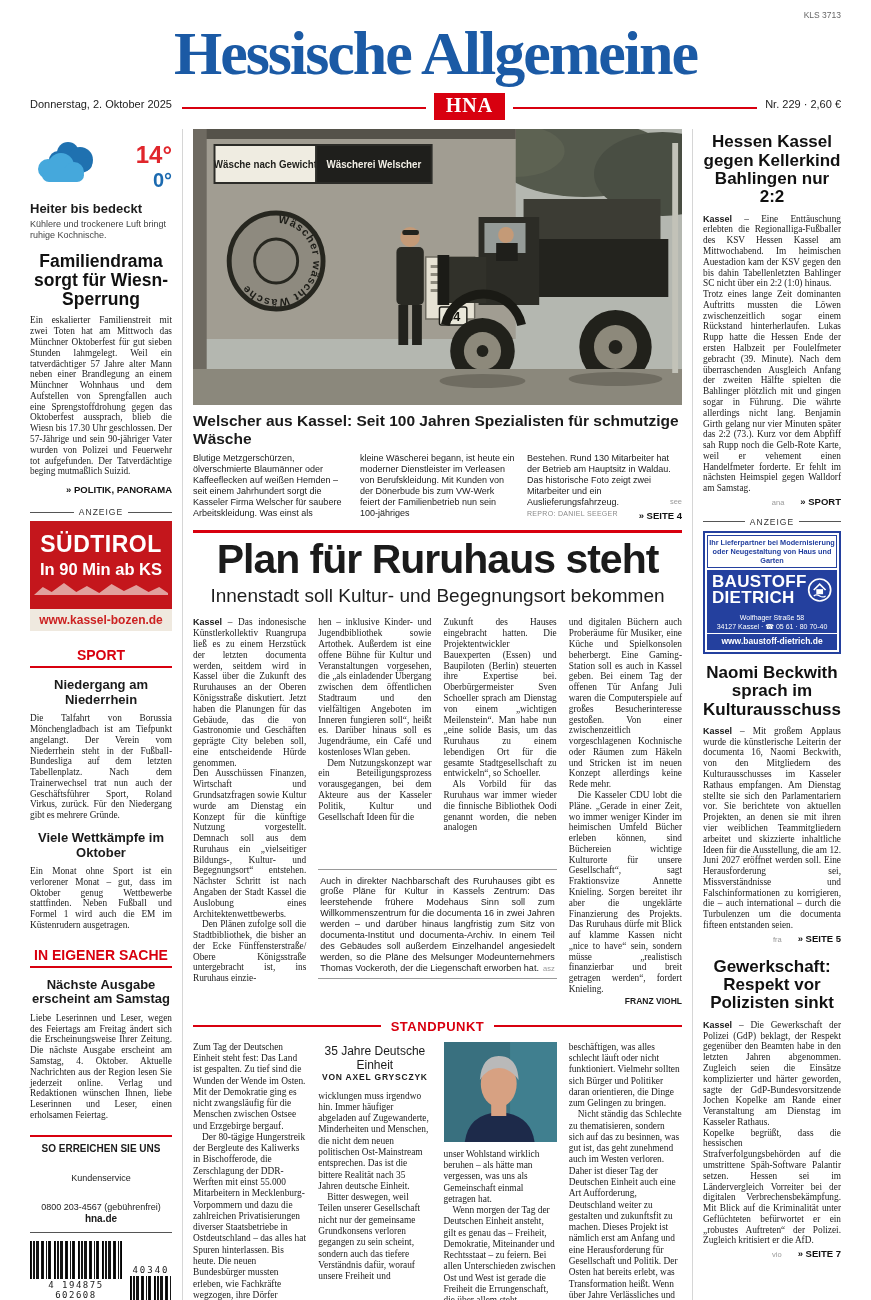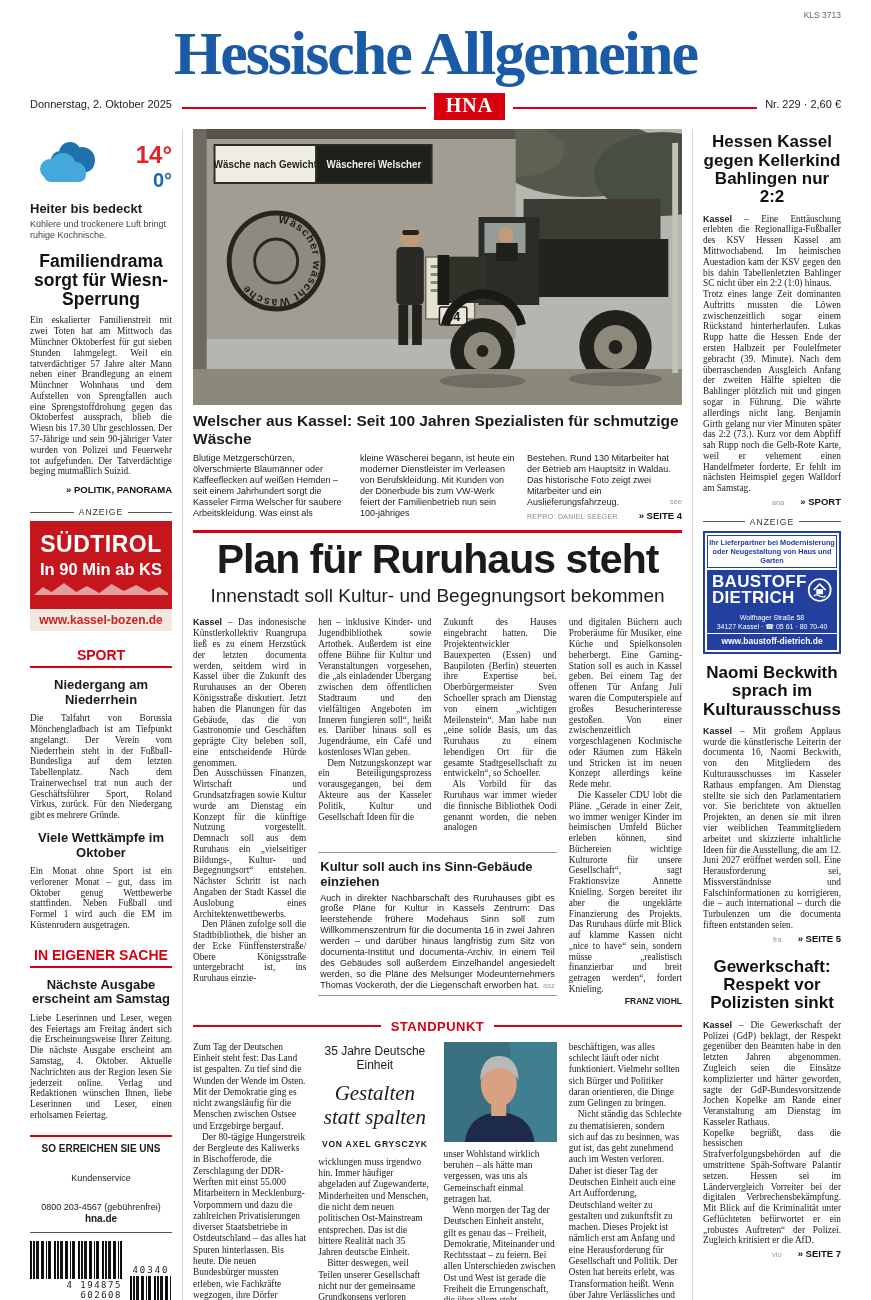--- a/index.html
+++ b/index.html
@@ -48,21 +48,21 @@
     text-align:center;margin:10px 0 7px 0;color:#111;
   }
   .ref{font-family:"Liberation Sans",sans-serif;font-weight:bold;font-size:9.5px;color:#111;}
   .sig{font-family:"Liberation Sans",sans-serif;font-size:7.5px;color:#999;}
   .sigrow{display:flex;justify-content:flex-end;align-items:baseline;gap:16px;margin-top:2px;}
   .anzeige{display:flex;align-items:center;margin:10px 0 4px 0;}
   .anzeige span{font-family:"Liberation Sans",sans-serif;font-size:8.5px;letter-spacing:1px;color:#333;padding:0 5px;}
   .anzeige i{flex:1;border-top:1px solid #555;}
   
   .weather{margin-top:10px;}
-  .weather-top{display:flex;align-items:center;justify-content:flex-end;gap:32px;}
+  .weather-top{display:flex;align-items:center;justify-content:space-between;gap:32px;}
   .temps{text-align:right;font-family:"Liberation Sans",sans-serif;font-weight:bold;line-height:1;}
   .temp-high{color:#e0262c;font-size:24px;}
   .temp-low{color:#1b6ab0;font-size:20px;margin-top:3px;}
   .weather-cond{font-family:"Liberation Sans",sans-serif;font-weight:bold;font-size:13px;margin-top:8px;}
   .weather-desc{font-family:"Liberation Sans",sans-serif;font-size:9px;color:#444;line-height:1.25;margin-top:3px;}
   
   .suedtirol{display:block;margin-top:4px;cursor:pointer;}
   .suedtirol .ad-box{background:var(--adred);color:#fff;text-align:center;padding:10px 4px 14px 4px;position:relative;}
   .suedtirol .l1{font-family:"Liberation Sans",sans-serif;font-weight:bold;font-size:23px;letter-spacing:0.5px;}
   .suedtirol .l2{font-family:"Liberation Sans",sans-serif;font-weight:bold;font-size:16.5px;margin-top:2px;}
@@ -85,32 +85,32 @@
   .contact .c-url{font-weight:bold;font-size:10px;margin-top:1px;}
   .barcode-wrap{border-top:1px solid #555;margin-top:8px;padding-top:8px;display:flex;align-items:flex-end;gap:8px;}
   .ean{width:96px;}
   .bars{
     height:38px;
     background:
       repeating-linear-gradient(90deg,#161616 0 1.5px,#fff 1.5px 3.5px,#161616 3.5px 5px,#fff 5px 8px),
       repeating-linear-gradient(90deg,#161616 0 2px,#fff 2px 6px);
     background-blend-mode:multiply;
   }
-  .ean-num{font-family:"DejaVu Sans Mono",monospace;font-size:9px;letter-spacing:1.5px;text-align:right;margin-top:1px;}
+  .ean-num{font-family:"DejaVu Sans Mono",monospace;font-size:9px;letter-spacing:1.5px;text-align:center;margin-top:1px;}
   .edition{width:44px;}
   .ed-num{font-family:"DejaVu Sans Mono",monospace;font-size:9px;letter-spacing:2px;text-align:center;margin-bottom:1px;}
   .bars.small{height:24px;}
   
   .photo{width:100%;height:276px;background:#b7bab3;position:relative;overflow:hidden;}
   .photo svg{display:block;width:100%;height:100%;}
   
   .caption-title{font-family:"Liberation Sans",sans-serif;font-weight:bold;font-size:15.5px;text-align:left;margin:7px 0 5px 0;}
   .caption-cols{display:flex;gap:12px;font-family:"Liberation Sans",sans-serif;font-size:9px;line-height:1.22;}
   .caption-cols > div{flex:1;}
-  .caprow{display:flex;justify-content:space-between;align-items:flex-end;margin-top:2px;}
+  .caprow{display:flex;justify-content:space-between;align-items:flex-start;margin-top:2px;}
   .credit{font-family:"Liberation Sans",sans-serif;font-size:7px;color:#8a8a8a;letter-spacing:0.3px;}
   .redrule{border-top:3px solid var(--red);margin:8px 0 6px 0;}
   
   .main-headline{font-family:"Liberation Sans",sans-serif;font-weight:bold;font-size:41px;letter-spacing:-1px;text-align:center;line-height:1.02;}
   .main-subhead{font-family:"Liberation Sans",sans-serif;font-size:19px;text-align:center;margin:5px 0 10px 0;color:#1d1d1d;}
   .article-grid{display:grid;grid-template-columns:repeat(4,1fr);column-gap:12px;row-gap:8px;}
   .article-grid .acol{font-size:9.3px;line-height:1.16;text-align:justify;hyphens:auto;}
   .a1{grid-column:1;grid-row:1/3;}
   .a2{grid-column:2;grid-row:1;}
   .a3{grid-column:3;grid-row:1;}
@@ -358,21 +358,20 @@
               <p>Als Vorbild für das Ruruhaus war immer wieder die finnische Bibliothek Oodi genannt worden, die neben analogen</p>
             </div>
           <div class="acol a4">
             <div class="plist">
                 <p>und digitalen Büchern auch Proberäume für Musiker, eine Küche und Spielkonsolen beherbergt. Eine Gaming-Station soll es auch in Kassel geben. Bei einem Tag der offenen Tür Anfang Juli waren die Computerspiele auf großes Besucherinteresse gestoßen. Von einer zwischenzeitlich vorgeschlagenen Kochnische oder Räumen zum Häkeln und Stricken ist im neuen Konzept allerdings keine Rede mehr.</p>
                 <p>Die Kasseler CDU lobt die Pläne. „Gerade in einer Zeit, wo immer weniger Kinder im heimischen Umfeld Bücher erleben können, sind Büchereien wichtige Kulturorte für unsere Gesellschaft“, sagt Fraktionsvize Annette Knieling. Sorgen bereitet ihr aber die ungeklärte Finanzierung des Projekts. Das Ruruhaus dürfe mit Blick auf klamme Kassen nicht „nice to have“ sein, sondern müsse „realistisch finanzierbar und breit getragen werden“, fordert Knieling.</p>
               </div>
             <div class="author">FRANZ VIOHL</div>
           </div>
           <div class="sinn-box">
-            <h5>Kultur soll auch ins Sinn-Gebäude einziehen</h5>
             <div class="box-body">
               <span>Auch in direkter Nachbarschaft des Ruruhauses gibt es große Pläne für Kultur in Kassels Zentrum: Das leerstehende frühere Modehaus Sinn soll zum Willkommenszentrum für die documenta 16 in zwei Jahren werden – und darüber hinaus langfristig zum Sitz von documenta-Institut und documenta-Archiv. In einem Teil des Gebäudes soll außerdem Einzelhandel angesiedelt werden, so die Pläne des Melsunger Modeunternehmers Thomas Vockeroth, der die Liegenschaft erworben hat.</span>
               <span class="sig" style="float:right">asz</span>
             </div>
           </div>
         </div>
       </article>
 
       <div class="stand-head">
         <i></i>
@@ -380,21 +379,20 @@
           <i></i>
       </div>
 
       <div class="stand-grid">
         <div class="plist">
             <p>Zum Tag der Deutschen Einheit steht fest: Das Land ist gespalten. Zu tief sind die Wunden der Wende im Osten. Mit der Demokratie ging es nicht zwangsläufig für die Menschen zwischen Ostsee und Erzgebirge bergauf.</p>
             <p>Der 80-tägige Hungerstreik der Bergleute des Kaliwerks in Bischofferode, die Zerschlagung der DDR-Werften mit einst 55.000 Mitarbeitern in Mecklenburg-Vorpommern und dazu die zahlreichen Privatisierungen diverser Staatsbetriebe in Ostdeutschland – das alles hat Spuren hinterlassen. Bis heute. Die neuen Bundesbürger mussten erleben, wie Fachkräfte wegzogen, ihre Dörfer verödeten und Besserwisser aus dem Westen ihnen Ratschläge gaben – und geben.</p>
           </div>
         <div>
           <div class="kicker">35 Jahre Deutsche Einheit</div>
-          <div class="stand-title">Gestalten statt spalten</div>
           <div class="byline">VON AXEL GRYSCZYK</div>
           <div class="plist">
               <p>wicklungen muss irgendwo hin. Immer häufiger abgeladen auf Zugewanderte, Minderheiten und Menschen, die nicht dem neuen politischen Ost-Mainstream entsprechen. Das ist die bittere Realität nach 35 Jahren deutsche Einheit.</p>
               <p>Bitter deswegen, weil Teilen unserer Gesellschaft nicht nur der gemeinsame Grundkonsens verloren gegangen zu sein scheint, sondern auch das tiefere Verständnis dafür, worauf unsere Freiheit und</p>
             </div>
         </div>
         <div>
           <div class="portrait">
             <svg viewBox="0 0 120 100" preserveAspectRatio="none">
               <rect width="120" height="100" fill="#39707f"></rect>

